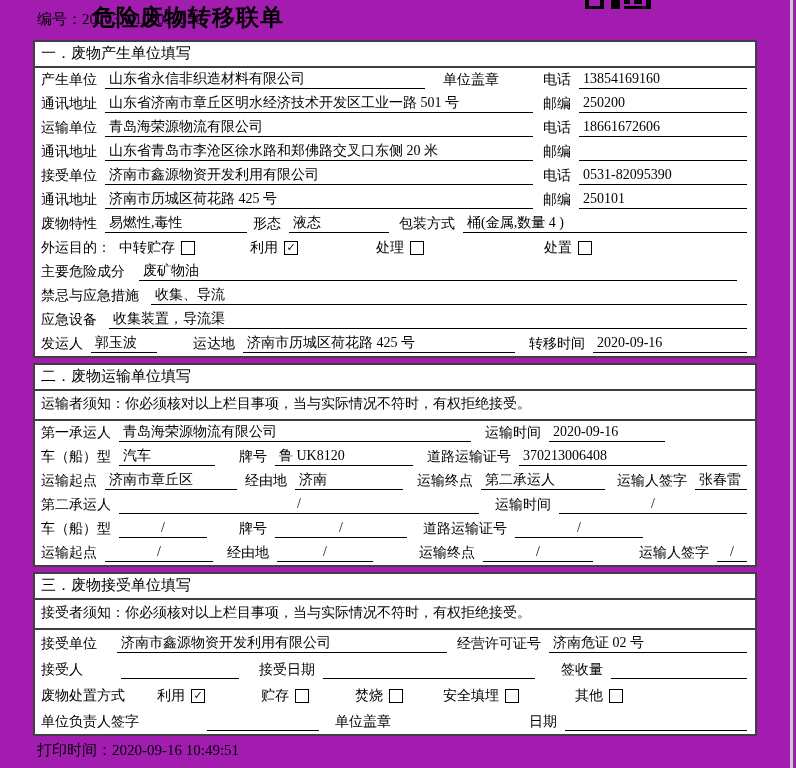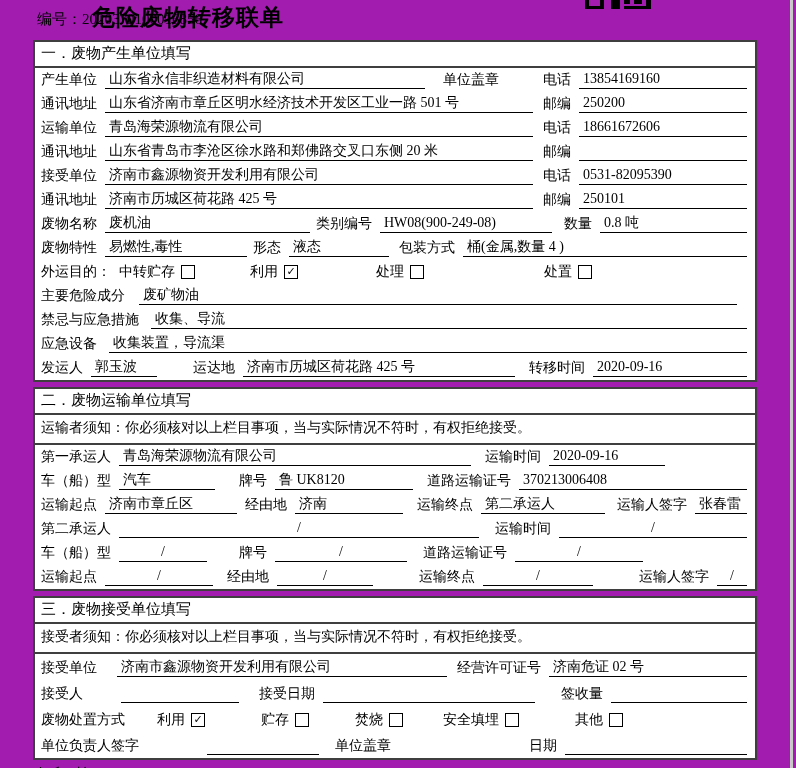--- a/index.html
+++ b/index.html
@@ -101,28 +101,20 @@
     </div>
 
     <div class="row">
       <span class="lab">通讯地址</span>
       <span class="v" style="width:428px">济南市历城区荷花路 425 号</span>
       <span class="sp"></span>
       <span class="lab">邮编</span>
       <span class="v" style="width:168px">250101</span>
     </div>
 
-    <div class="row">
-      <span class="lab">废物名称</span>
-      <span class="v" style="width:205px">废机油</span>
-      <span class="lab" style="margin-left:6px">类别编号</span>
-      <span class="v" style="width:172px">HW08(900-249-08)</span>
-      <span class="lab" style="margin-left:12px">数量</span>
-      <span class="v grow">0.8 吨</span>
-    </div>
 
     <div class="row">
       <span class="lab">废物特性</span>
       <span class="v" style="width:142px">易燃性,毒性</span>
       <span class="lab" style="margin-left:6px">形态</span>
       <span class="v" style="width:100px">液态</span>
       <span class="lab" style="margin-left:10px">包装方式</span>
       <span class="v grow">桶(金属,数量 4 )</span>
     </div>
 

